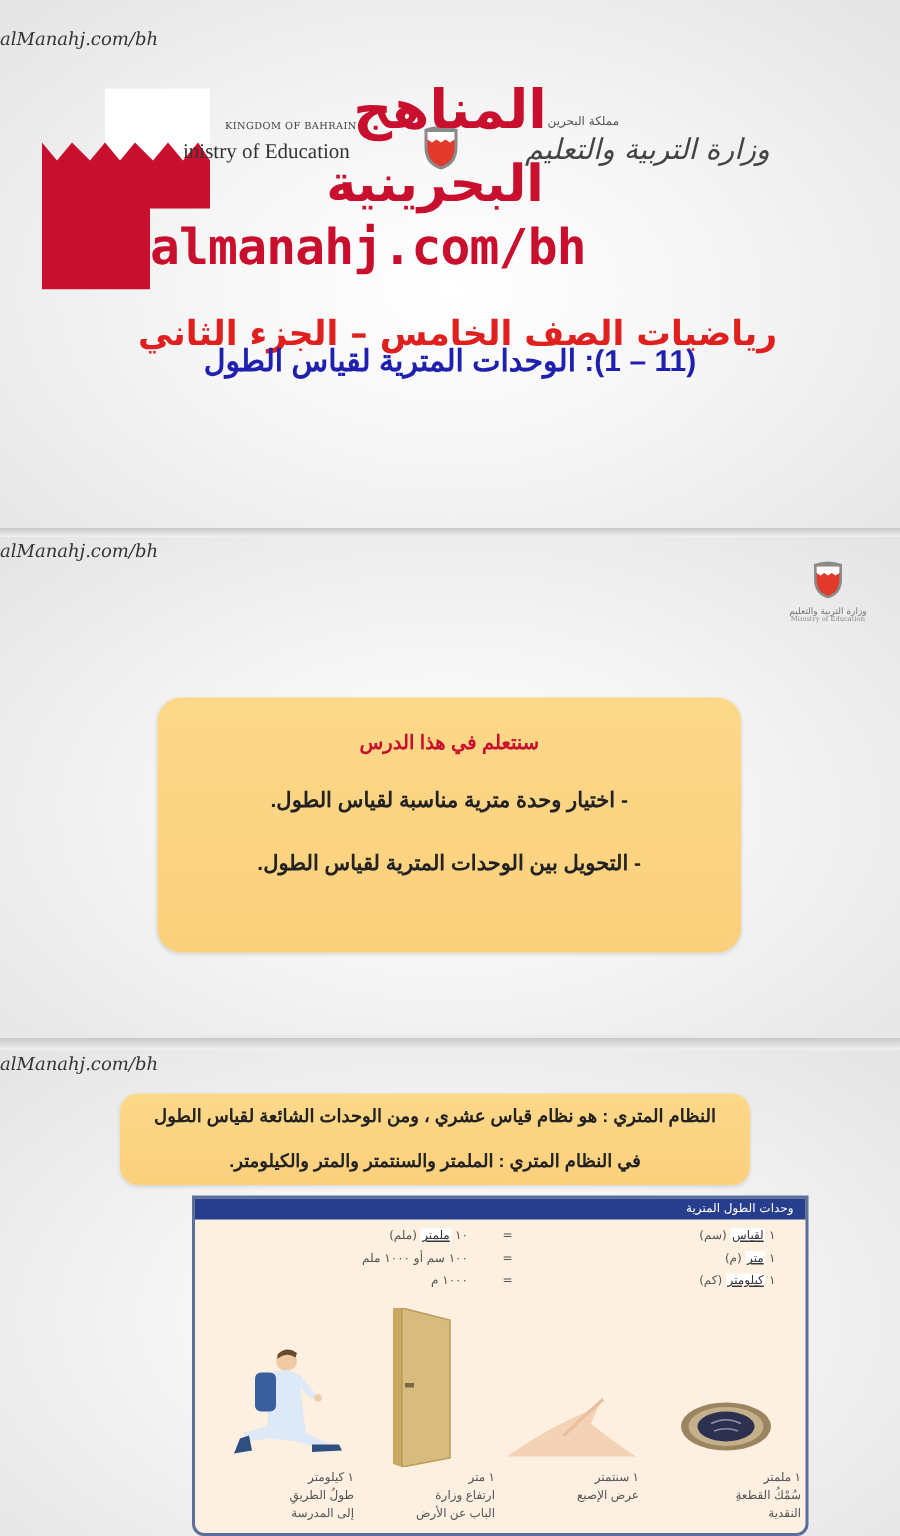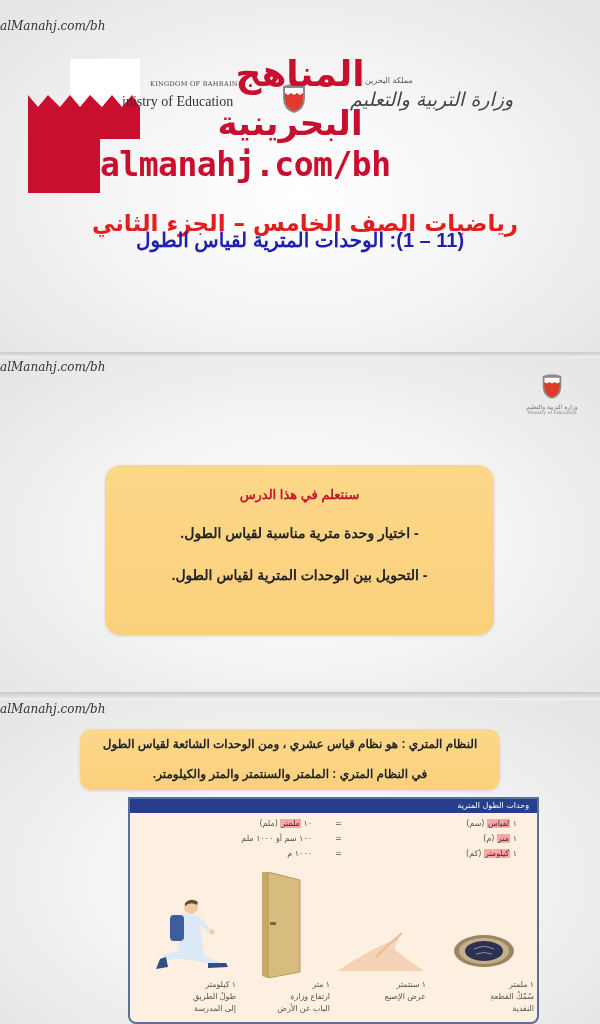--- a/index.html
+++ b/index.html
@@ -69,21 +69,21 @@
     .definition .l2 { position: absolute; top: 38px; width: 100%; }
 
     .units-table { position: absolute; left: 88px; top: 97px; width: 411px; height: 227px;
       background: #fdf0e1; border: 2px solid #5a6f9a; border-radius: 0 0 8px 8px; margin-left: 40px; }
     .units-table .thead { position: absolute; left: 0; top: 0; width: 100%; height: 14px; background: #263e8c;
       color: #fff; font-size: 8px; direction: rtl; text-align: right; padding-right: 8px; line-height: 14px; font-family: "DejaVu Sans", sans-serif; }
     .units-row { position: absolute; left: 0; width: 100%; height: 13px; font-size: 8px; color: #555; font-family: "DejaVu Sans", sans-serif; }
     .units-row .lhs { position: absolute; right: 20px; direction: rtl; }
     .units-row .eq { position: absolute; left: 205px; }
     .units-row .rhs { position: absolute; right: 225px; direction: rtl; }
-    .hl { background: #fca5a5; color: #333; padding: 0 1px; }
+    .hl { background: #ffffff; color: #333; padding: 0 1px; text-decoration: underline; }
 
     .ill { position: absolute; }
     .ill-caption { position: absolute; width: 100px; text-align: right; direction: rtl; font-size: 8px; color: #555; line-height: 12px; font-family: Liberation Sans, sans-serif; }
   </style>
 </head>
 <body>
 
 <div class="slide slide-1">
   <div class="watermark-url">alManahj.com/bh</div>
 

